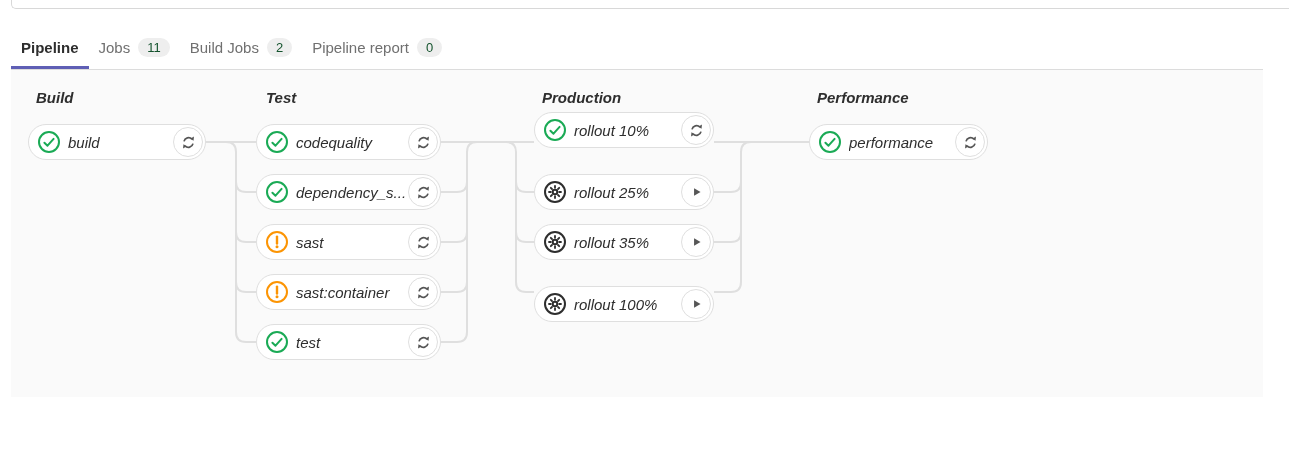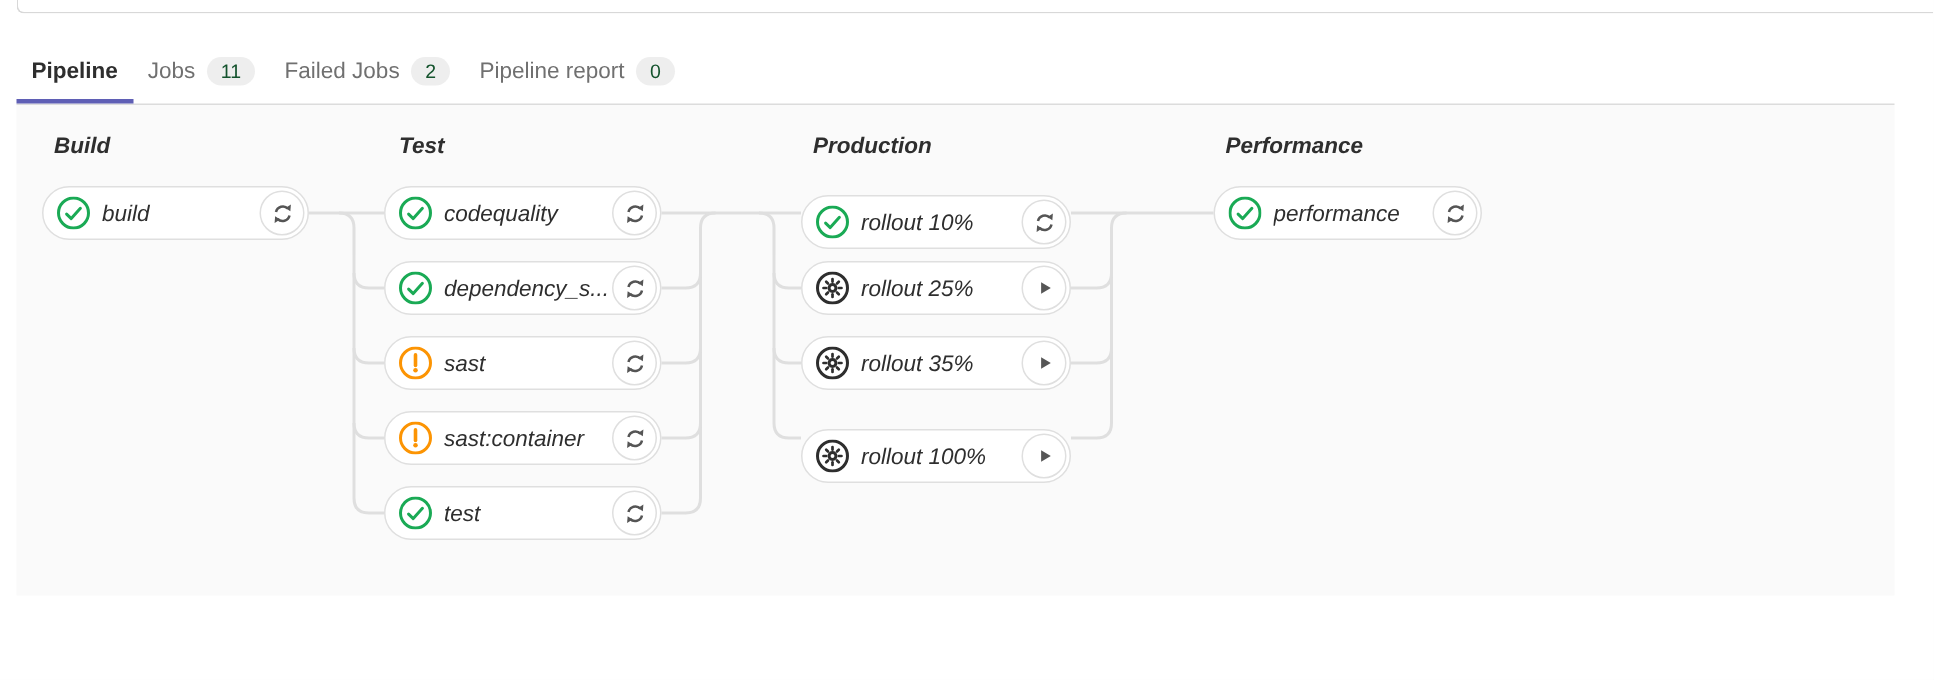--- a/index.html
+++ b/index.html
@@ -86,21 +86,21 @@
 
   <nav class="tabs">
     <div class="tab active">
       <span>Pipeline</span>
     </div>
     <div class="tab">
       <span>Jobs</span>
       <span class="badge">11</span>
     </div>
     <div class="tab">
-      <span>Failed Jobs</span>
+      <span>Build Jobs</span>
       <span class="badge">2</span>
     </div>
     <div class="tab">
       <span>Pipeline report</span>
       <span class="badge">0</span>
     </div>
   </nav>
 
   <div class="graph">
 
@@ -198,21 +198,21 @@
           <use href="#icon-success"></use>
         </svg>
       <span class="job-name">test</span>
       <button class="action">
         <svg width="15" height="15" viewBox="0 0 16 16">
             <use href="#icon-retry"></use>
           </svg>
       </button>
     </div>
 
-    <div class="pill" style="left:523px;top:60px;width:180px">
+    <div class="pill" style="left:523px;top:42px;width:180px">
       <svg class="st" viewBox="0 0 22 22">
           <use href="#icon-success"></use>
         </svg>
       <span class="job-name">rollout 10%</span>
       <button class="action">
         <svg width="15" height="15" viewBox="0 0 16 16">
             <use href="#icon-retry"></use>
           </svg>
       </button>
     </div>

